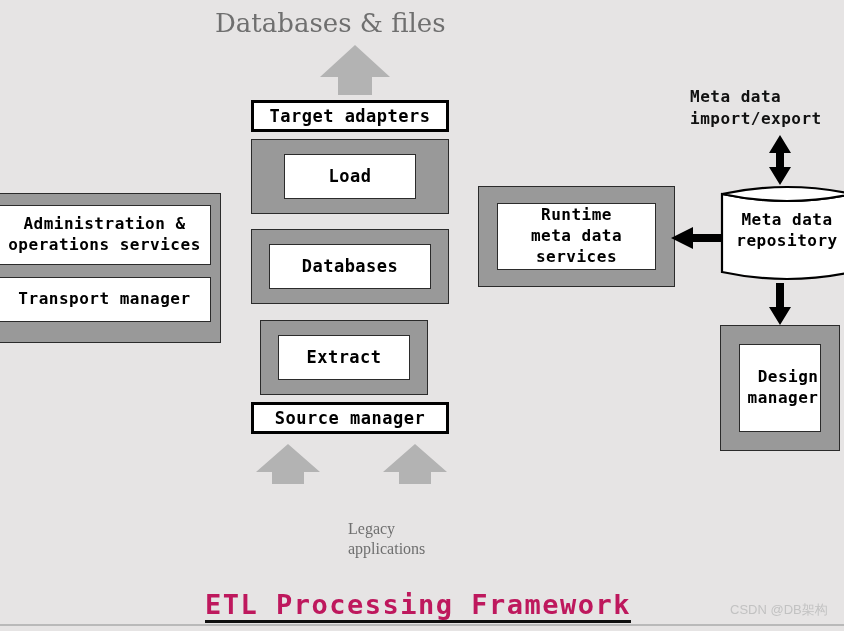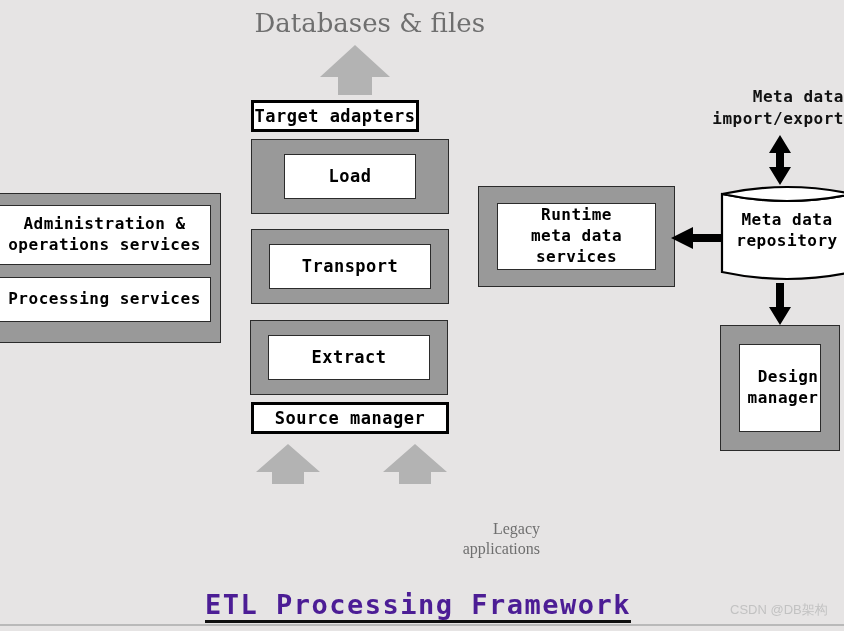--- a/index.html
+++ b/index.html
@@ -12,21 +12,21 @@
     width: 844px;
     height: 631px;
     background: #e6e4e4;
     overflow: hidden;
     font-family: "DejaVu Sans Mono", "Liberation Mono", monospace;
   }
 
   
   .lbl {
     position: absolute;
-    text-align: right;
+    text-align: left;
     white-space: pre;
     line-height: 1.22;
     color: #111;
   }
   .lbl-serif {
     font-family: "DejaVu Serif", "Liberation Serif", serif;
     color: #6f6f6f;
   }
 
   
@@ -108,21 +108,21 @@
     line-height: 1.3;
     letter-spacing: 0.5px;
     color: #000;
   }
 
   .arrow-svg { position: absolute; }
 
   #title {
     position: absolute;
     font-weight: bold;
-    color: #4c1d95;
+    color: #be185d;
     letter-spacing: 1.5px;
     border-bottom: 3px solid #111;
     white-space: pre;
     font-family: "DejaVu Sans Mono", "Liberation Mono", monospace;
   }
   #bottom-rule {
     position: absolute;
     background: #b9b9b9;
   }
   #watermark {
@@ -137,33 +137,33 @@
 <body>
 
 <div id="canvas">
 
   <div class="lbl lbl-serif" id="top-db-label" style="left:215px; top:8px; width:270px; font-size:26px;">Databases &amp; files</div>
 
   <svg class="arrow-svg" id="arrow-top" width="70" height="50" style="left:320px; top:45px;">
     <polygon points="35,0 70,32 52,32 52,50 18,50 18,32 0,32" fill="#b3b3b3"></polygon>
   </svg>
 
-  <div class="wbox" id="target-adapters" style="left:251px; top:100px; width:168px; height:32px; font-size:17px;">
+  <div class="wbox" id="target-adapters" style="left:251px; top:100px; width:198px; height:32px; font-size:17px;">
     <span>Target adapters</span>
   </div>
 
   <div class="gframe" id="load-frame" style="left:251px; top:139px; width:198px; height:75px; padding:14px 32px;">
     <div class="inner" style="font-size:17px;">Load</div>
   </div>
 
   <div class="gframe" id="transform-frame" style="left:251px; top:229px; width:198px; height:75px; padding:14px 17px;">
-    <div class="inner" style="font-size:17px;">Transport</div>
-  </div>
-
-  <div class="gframe" id="extract-frame" style="left:250px; top:320px; width:198px; height:75px; padding:14px 17px;">
+    <div class="inner" style="font-size:17px;">Databases</div>
+  </div>
+
+  <div class="gframe" id="extract-frame" style="left:260px; top:320px; width:168px; height:75px; padding:14px 17px;">
     <div class="inner" style="font-size:17px;">Extract</div>
   </div>
 
   <div class="wbox" id="source-adapters" style="left:251px; top:402px; width:198px; height:32px; font-size:17px;">
     <span>Source manager</span>
   </div>
 
   <svg class="arrow-svg" id="arrow-src-1" width="64" height="40" style="left:256px; top:444px;">
     <polygon points="32,0 64,28 48,28 48,40 16,40 16,28 0,28" fill="#b3b3b3"></polygon>
   </svg>
@@ -173,21 +173,21 @@
 
   <div class="lbl lbl-serif" id="src-label-2" style="left:348px; top:519px; width:192px; font-size:16px;font-family:Liberation Serif, serif;">Legacy
 applications</div>
 
   <div id="left-panel" style="left:-14px; top:193px; width:235px; height:150px;">
     <div class="svc" style="left:11px; top:11px; width:213px; height:60px; font-size:16px;">
       <span>Administration &amp;
 operations services</span>
     </div>
     <div class="svc" style="left:11px; top:83px; width:213px; height:45px; font-size:16px;">
-      <span>Processing services</span>
+      <span>Transport manager</span>
     </div>
   </div>
 
   <div class="gframe" id="runtime-frame" style="left:478px; top:186px; width:197px; height:101px; padding:16px 18px;">
     <div class="inner" style="font-size:16px;">Runtime
 meta data
 services</div>
   </div>
 
   <svg class="arrow-svg" id="arrow-repo-runtime" width="50" height="26" style="left:671px; top:225px;">

